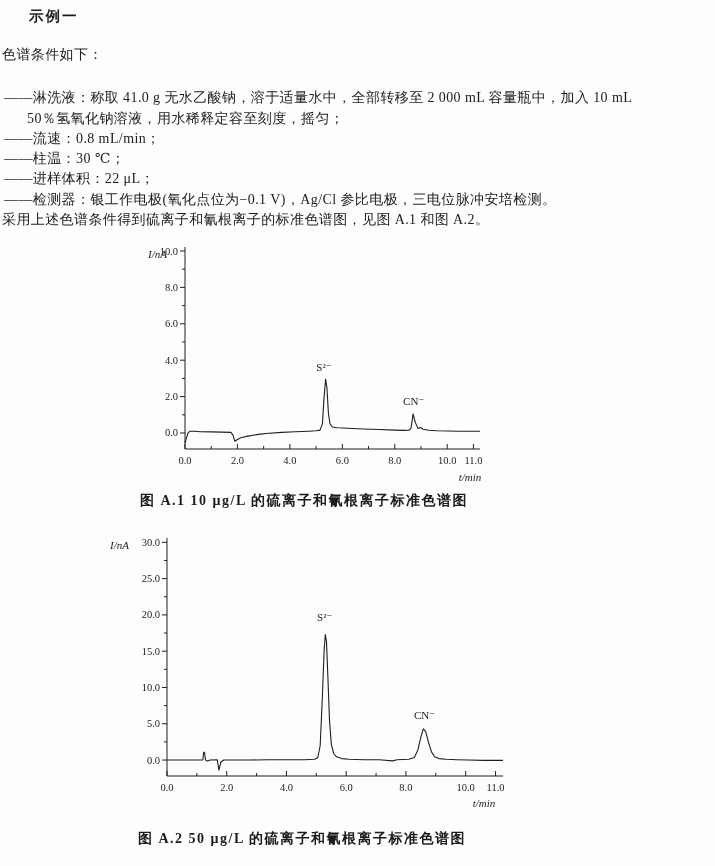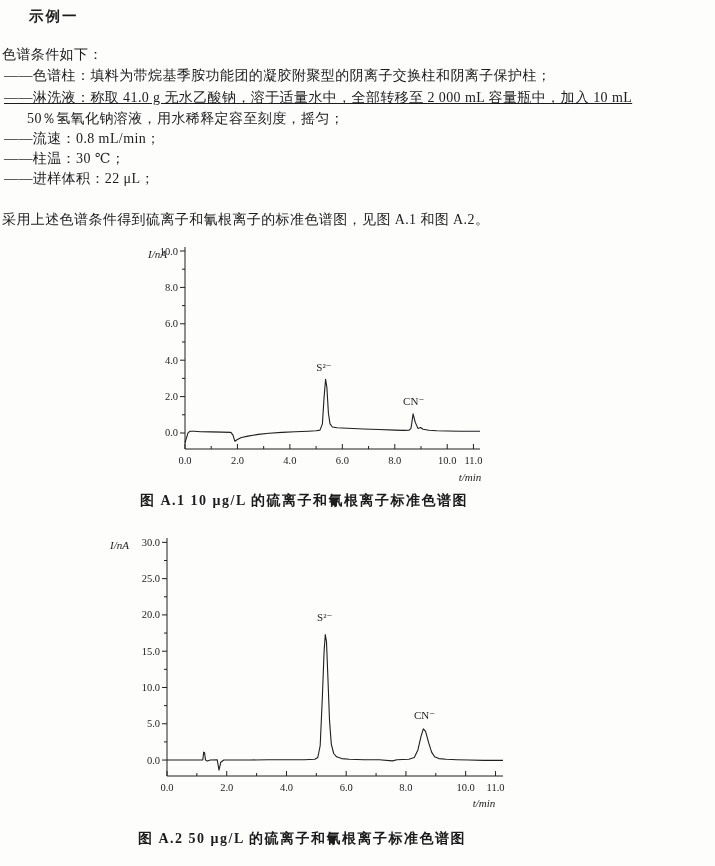--- a/index.html
+++ b/index.html
@@ -5,21 +5,21 @@
   html,body{margin:0;padding:0;background:#fdfdfc;}
   .page{
     position:relative;width:715px;height:866px;background:#fdfdfc;
     font-family:"Liberation Serif","DejaVu Serif",serif;color:#1c1c1c;overflow:hidden;
   }
   .txt{position:absolute;font-size:14px;line-height:18px;letter-spacing:0.4px;white-space:nowrap;}
   .bold{font-weight:bold;}
   .t-heading{left:29px;top:7px;font-size:14.5px;letter-spacing:2px;}
   .t-intro{left:2px;top:46px;}
   .l0{left:4px;top:67px;}
-  .l1{left:4px;top:89px;text-decoration:underline;}
+  .l1{left:4px;top:89px;}
   .l2{left:27px;top:110px;}
   .l3{left:4px;top:130px;}
   .l4{left:4px;top:150px;}
   .l5{left:4px;top:170px;}
   .l6{left:4px;top:191px;}
   .l7{left:2px;top:211px;font-family:Liberation Serif, serif;}
   .cap1{left:140px;top:492px;letter-spacing:1.5px;}
   .cap2{left:138px;top:830px;letter-spacing:1.5px;}
   .fig{position:absolute;}
   #fig1{left:130px;top:243px;}
@@ -28,26 +28,26 @@
   svg .tick{font:10.5px "Liberation Serif","DejaVu Serif",serif;}
   svg .axis{font:italic 11px "Liberation Serif","DejaVu Serif",serif;}
   svg .peak{font:11px "Liberation Serif","DejaVu Serif",serif;}
 </style>
 </head>
 <body>
 
 <div class="page">
   <div class="txt bold t-heading">示例一</div>
   <div class="txt t-intro">色谱条件如下：</div>
-  <div class="txt l0">——色谱柱：填料为带烷基季胺功能团的凝胶附聚型的阴离子交换柱和阴离子保护柱；</div>
   <div class="txt l1">——淋洗液：称取 41.0 g 无水乙酸钠，溶于适量水中，全部转移至 2 000 mL 容量瓶中，加入 10 mL</div>
   <div class="txt l2">50％氢氧化钠溶液，用水稀释定容至刻度，摇匀；</div>
   <div class="txt l3">——流速：0.8 mL/min；</div>
   <div class="txt l4">——柱温：30 ℃；</div>
   <div class="txt l5">——进样体积：22 μL；</div>
+  <div class="txt l6">——检测器：银工作电极(氧化点位为−0.1 V)，Ag/Cl 参比电极，三电位脉冲安培检测。</div>
   <div class="txt l7">采用上述色谱条件得到硫离子和氰根离子的标准色谱图，见图 A.1 和图 A.2。</div>
 
   <div class="fig" id="fig1">
     <svg xmlns="http://www.w3.org/2000/svg" width="400" height="246">
         <line x1="55" y1="4" x2="55" y2="206" stroke="#1f1f1f" stroke-width="1"></line>
         <line x1="55" y1="206" x2="350" y2="206" stroke="#1f1f1f" stroke-width="1"></line>
         <line x1="50" y1="189.9855855855856" x2="55" y2="189.9855855855856" stroke="#1f1f1f" stroke-width="1"></line>
         <text x="48" y="193.4855855855856" text-anchor="end" class="tick">0.0</text>
         <line x1="50" y1="153.5891891891892" x2="55" y2="153.5891891891892" stroke="#1f1f1f" stroke-width="1"></line>
         <text x="48" y="157.0891891891892" text-anchor="end" class="tick">2.0</text>

